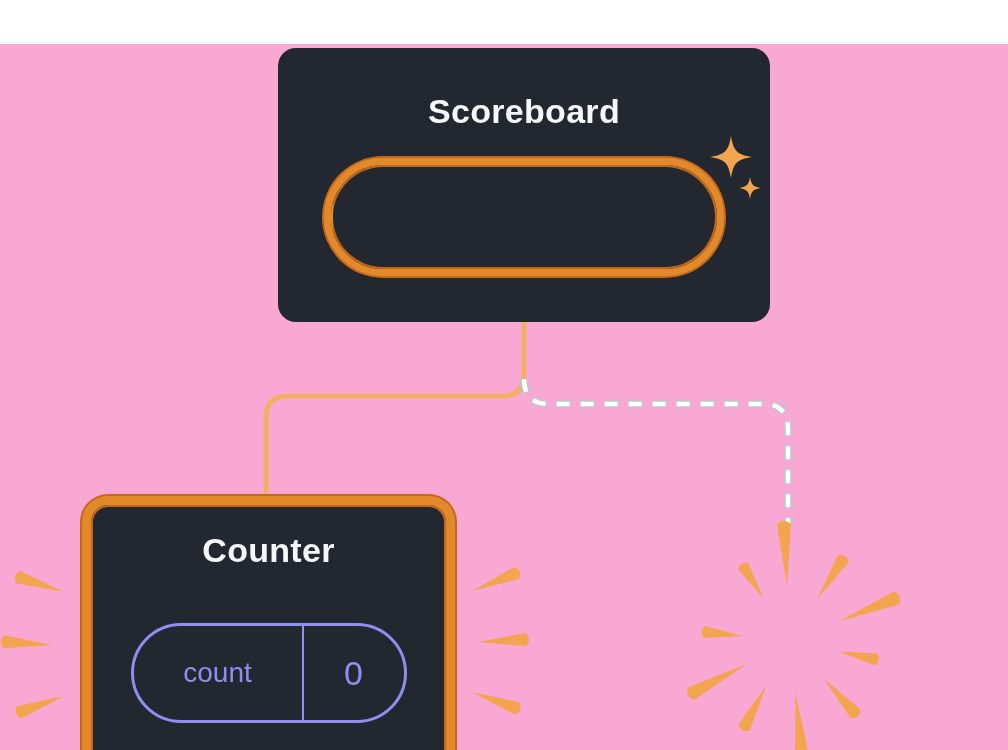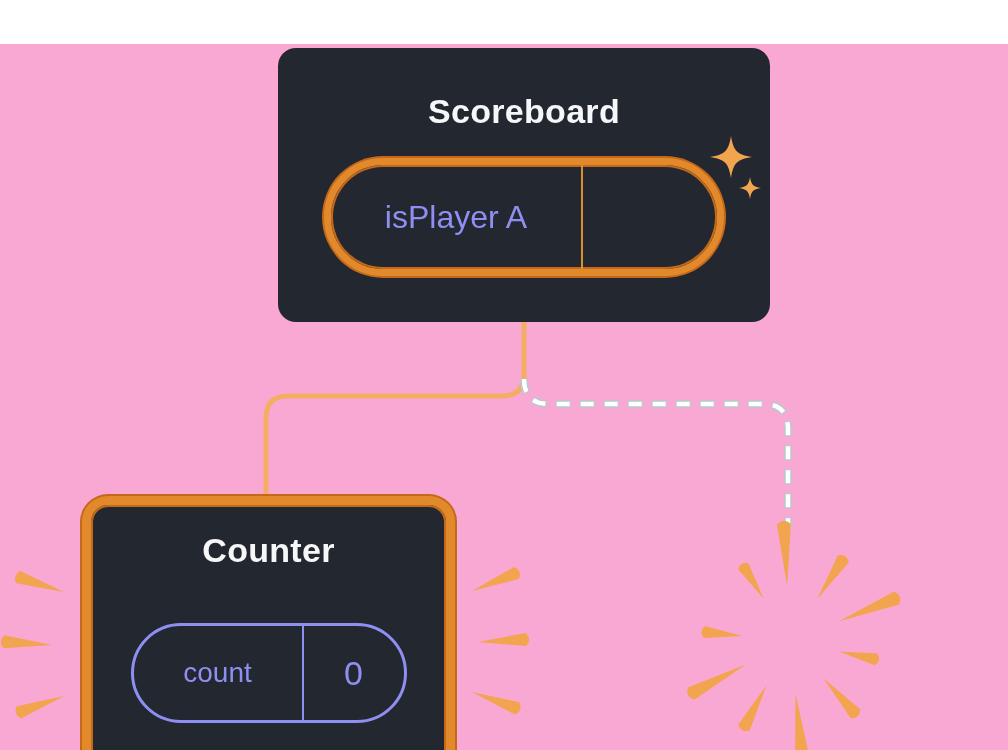--- a/index.html
+++ b/index.html
@@ -55,21 +55,20 @@
     <path d="M524 276 L524 330 Q524 352 502 352 L288 352 Q266 352 266 374 L266 456" fill="none" stroke="#F4AE63" stroke-width="5" stroke-linecap="round" stroke-linejoin="round"></path>
     <g>
       <path d="M524 335 Q524 360 549 360 L763 360 Q788 360 788 385 L788 485" fill="none" stroke="#BFC5CF" stroke-width="8" stroke-dasharray="15 9" stroke-dashoffset="1"></path>
       <path d="M524 335 Q524 360 549 360 L763 360 Q788 360 788 385 L788 485" fill="none" stroke="#FFFFFF" stroke-width="4.5" stroke-dasharray="13 11"></path>
     </g>
   </svg>
 
   <div class="card scoreboard">
     <div class="card-title">Scoreboard</div>
     <div class="pill hot">
-      <div class="pill-key">isPlayer A</div>
       <div class="pill-sep"></div>
     </div>
   </div>
 
   <div class="card counter">
     <div class="card-title">Counter</div>
     <div class="pill cool">
       <div class="pill-key">count</div>
       <div class="pill-sep"></div>
       <div class="pill-val">0</div>

